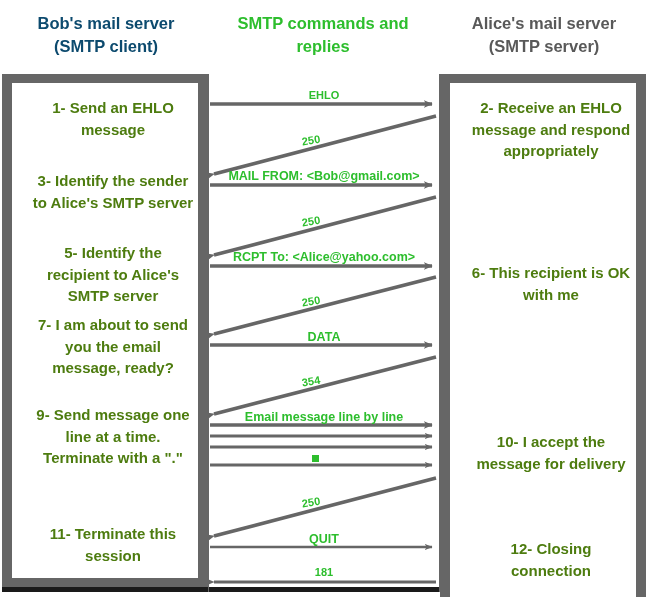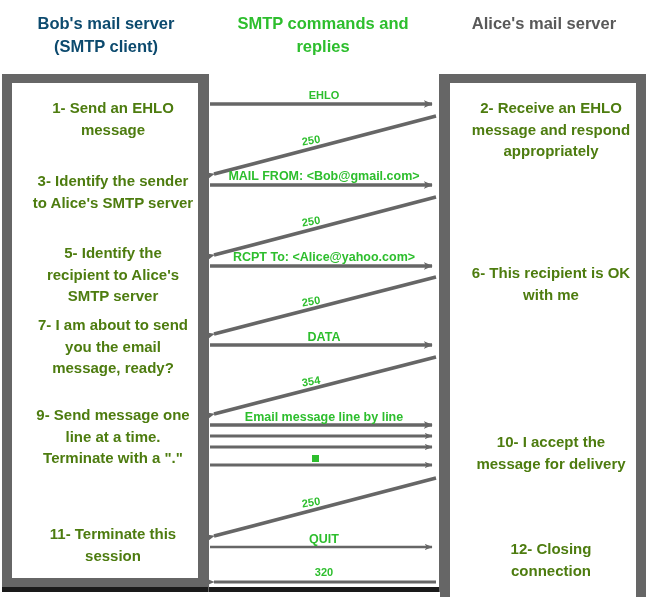--- a/index.html
+++ b/index.html
@@ -96,20 +96,21 @@
   <div class="hdr hdr-left">
     <div>Bob's mail server</div>
     <div>(SMTP client)</div>
   </div>
   <div class="hdr hdr-mid">
     <div>SMTP commands and</div>
     <div>replies</div>
   </div>
   <div class="hdr hdr-right">
     <div>Alice's mail server</div>
+    <div>(SMTP server)</div>
   </div>
 
   <div class="panel panel-left">
     <div class="panel-inner">
       <div class="step" style="top:14px;">1- Send an EHLO message</div>
       <div class="step" style="top:87px;">3- Identify the sender to Alice's SMTP server</div>
       <div class="step" style="top:159px;">5- Identify the recipient to Alice's SMTP server</div>
       <div class="step" style="top:231px;text-align:center;">7- I am about to send you the email message, ready?</div>
       <div class="step" style="top:321px;">9- Send message one line at a time. Terminate with a "."</div>
       <div class="step" style="top:440px;">11- Terminate this session</div>
@@ -178,16 +179,16 @@
     <div class="lbl big" style="left:116px;top:95px;">MAIL FROM: &lt;Bob@gmail.com&gt;</div>
     <div class="lbl tilt" style="left:103px;top:141px;">250</div>
     <div class="lbl big" style="left:116px;top:176px;">RCPT To: &lt;Alice@yahoo.com&gt;</div>
     <div class="lbl tilt" style="left:103px;top:221px;">250</div>
     <div class="lbl big" style="left:116px;top:256px;">DATA</div>
     <div class="lbl tilt" style="left:103px;top:301px;">354</div>
     <div class="lbl big" style="left:116px;top:336px;">Email message line by line</div>
     <div class="dot" style="left:104px;top:381px;"></div>
     <div class="lbl tilt" style="left:103px;top:422px;">250</div>
     <div class="lbl big" style="left:116px;top:458px;">QUIT</div>
-    <div class="lbl" style="left:116px;top:492px;">320</div>
+    <div class="lbl" style="left:116px;top:492px;">181</div>
   </div>
 
 </div>
 
 </body></html>

